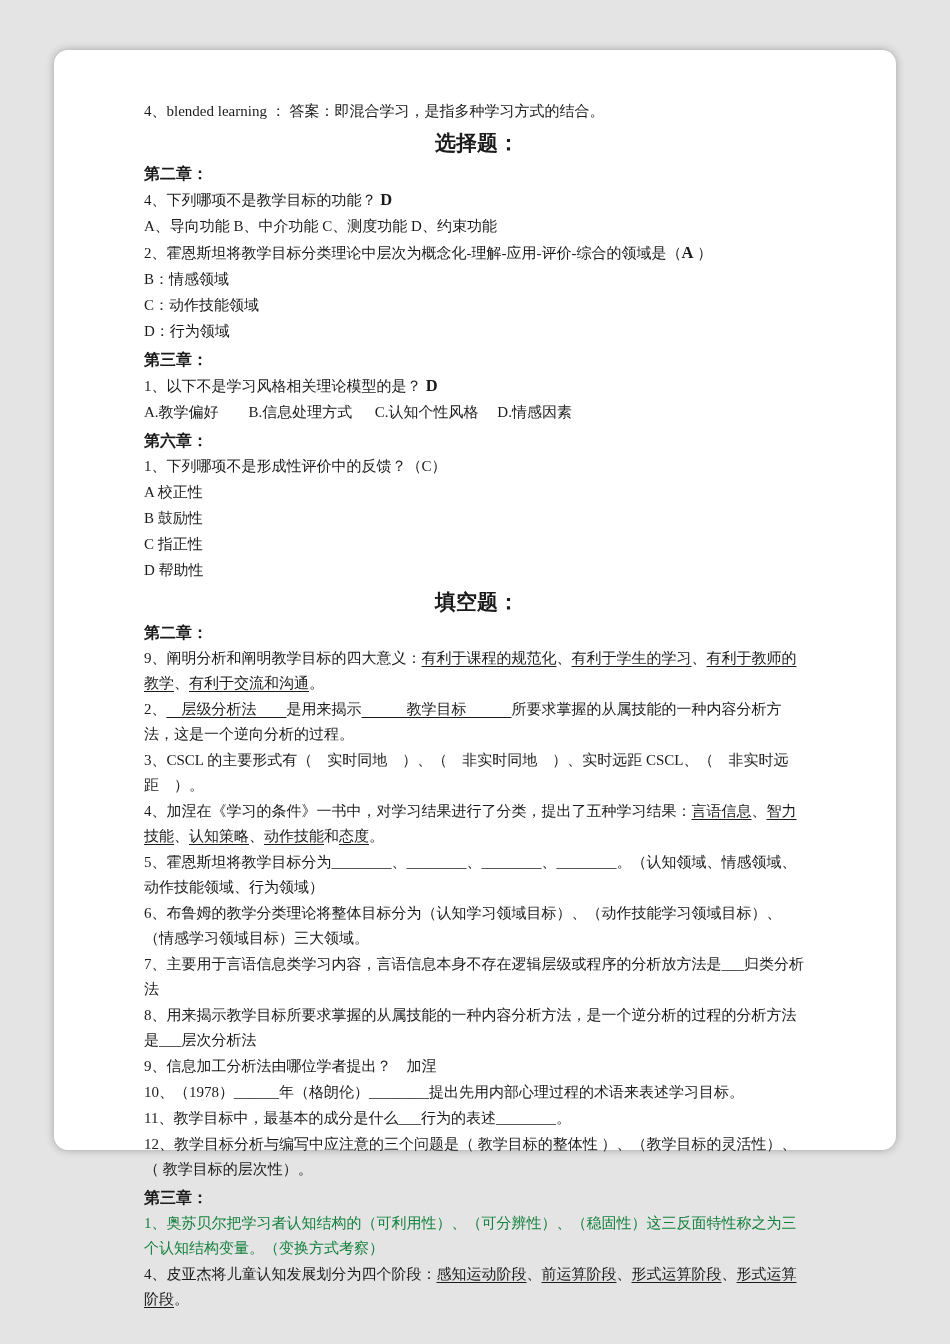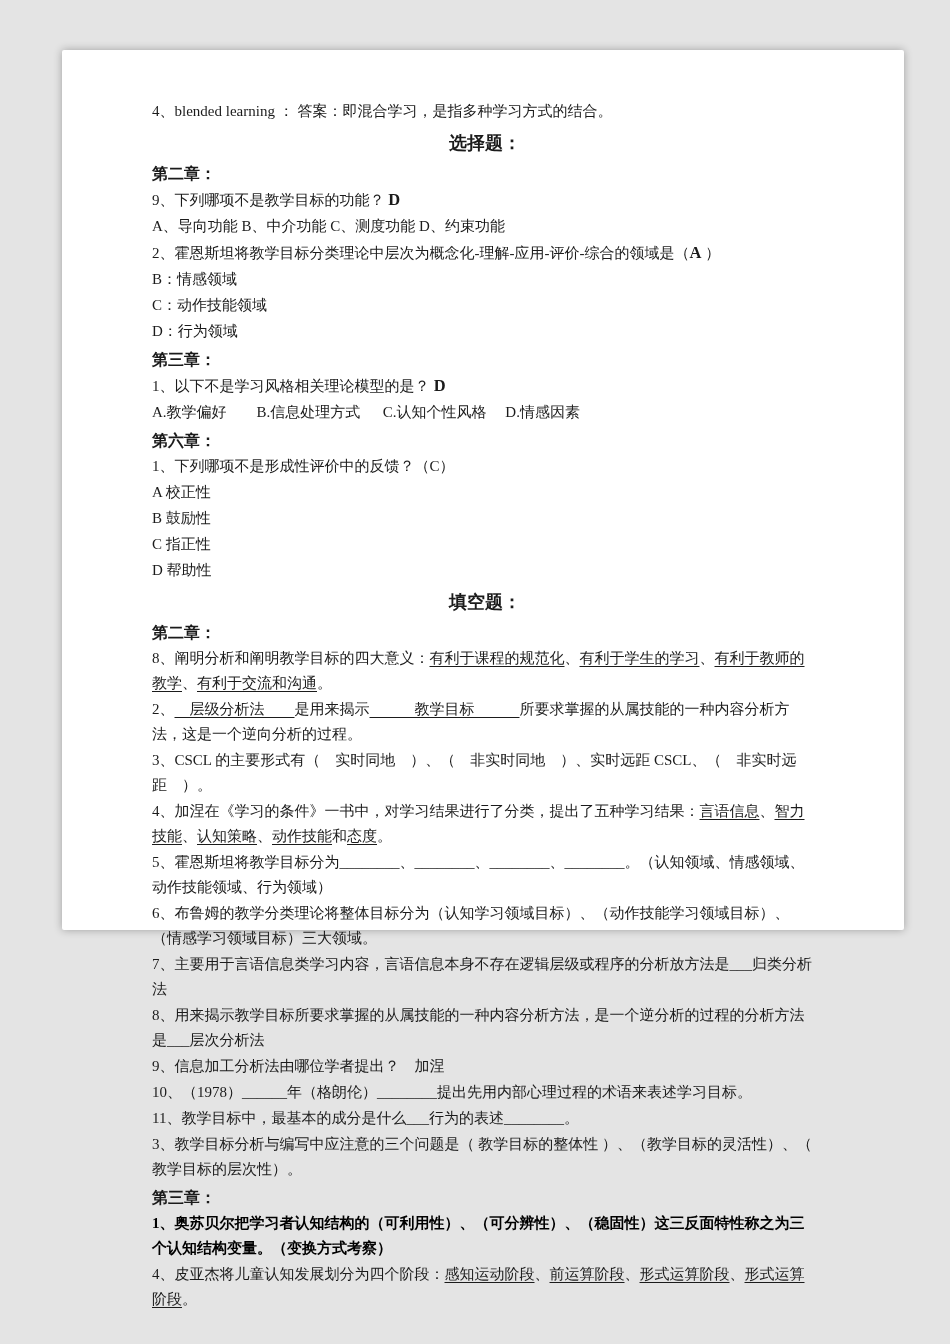--- a/index.html
+++ b/index.html
@@ -13,100 +13,99 @@
     font-family: "Liberation Serif", "DejaVu Serif", serif;
     overflow: hidden;
   }
   .canvas {
     width: 950px;
     height: 1344px;
     position: relative;
   }
   .page {
     position: absolute;
-    left: 62px;
+    left: 54px;
     top: 50px;
     width: 842px;
-    height: 880px;
+    height: 1100px;
     background: #ffffff;
-    border-radius: 2px;
+    border-radius: 14px;
     box-shadow: 0 0 8px rgba(0,0,0,0.30);
     box-sizing: border-box;
     padding: 48px 86px 40px 90px;
     color: #1b1b1b;
   }
   .line {
     font-size: 15px;
     line-height: 25px;
     white-space: pre-wrap;
     margin: 1px 0;
     word-break: break-all;
   }
   .line.heading {
     text-align: center;
     font-weight: bold;
-    font-size: 18px;
+    font-size: 21px;
     line-height: 28px;
     margin: 5px 0 4px 0;
   }
   .line.section {
     font-weight: bold;
     font-size: 16px;
     margin-top: 3px;
   }
   .line.red {
-    color: #000000;
-    font-weight: bold;
+    color: #15803d;
   }
   .seg.bold {
     font-weight: bold;
     font-size: 16.5px;
   }
   .seg.underline {
     text-decoration: underline;
     text-underline-offset: 3px;
     text-align: center;
   }
 </style>
 </head>
 <body>
 
 <div class="canvas">
   <div class="page">
     <div>
         <div class="line normal"><span class="seg">4、blended learning ： 答案：即混合学习，是指多种学习方式的结合。</span></div>
         <div class="line heading"><span class="seg">选择题：</span></div>
         <div class="line section"><span class="seg">第二章：</span></div>
-        <div class="line normal"><span class="seg">9、下列哪项不是教学目标的功能？ </span><span class="seg bold">D</span></div>
+        <div class="line normal"><span class="seg">4、下列哪项不是教学目标的功能？ </span><span class="seg bold">D</span></div>
         <div class="line normal"><span class="seg">A、导向功能 B、中介功能 C、测度功能 D、约束功能</span></div>
         <div class="line normal"><span class="seg">2、霍恩斯坦将教学目标分类理论中层次为概念化-理解-应用-评价-综合的领域是（</span><span class="seg bold">A</span><span class="seg"> ）</span></div>
         <div class="line normal"><span class="seg">B：情感领域</span></div>
         <div class="line normal"><span class="seg">C：动作技能领域</span></div>
         <div class="line normal"><span class="seg">D：行为领域</span></div>
         <div class="line section"><span class="seg">第三章：</span></div>
         <div class="line normal"><span class="seg">1、以下不是学习风格相关理论模型的是？</span><span class="seg bold"> D</span></div>
         <div class="line normal"><span class="seg">A.教学偏好        B.信息处理方式      C.认知个性风格     D.情感因素</span></div>
         <div class="line section"><span class="seg">第六章：</span></div>
         <div class="line normal"><span class="seg">1、下列哪项不是形成性评价中的反馈？（C）</span></div>
         <div class="line normal"><span class="seg">A 校正性</span></div>
         <div class="line normal"><span class="seg">B 鼓励性</span></div>
         <div class="line normal"><span class="seg">C 指正性</span></div>
         <div class="line normal"><span class="seg">D 帮助性</span></div>
         <div class="line heading"><span class="seg">填空题：</span></div>
         <div class="line section"><span class="seg">第二章：</span></div>
-        <div class="line normal"><span class="seg">8、阐明分析和阐明教学目标的四大意义：</span><span class="seg underline">有利于课程的规范化</span><span class="seg">、</span><span class="seg underline">有利于学生的学习</span><span class="seg">、</span><span class="seg underline">有利于教师的教学</span><span class="seg">、</span><span class="seg underline">有利于交流和沟通</span><span class="seg">。</span></div>
+        <div class="line normal"><span class="seg">9、阐明分析和阐明教学目标的四大意义：</span><span class="seg underline">有利于课程的规范化</span><span class="seg">、</span><span class="seg underline">有利于学生的学习</span><span class="seg">、</span><span class="seg underline">有利于教师的教学</span><span class="seg">、</span><span class="seg underline">有利于交流和沟通</span><span class="seg">。</span></div>
         <div class="line normal"><span class="seg">2、</span><span class="seg underline">　层级分析法　　</span><span class="seg">是用来揭示</span><span class="seg underline">　　　教学目标　　　</span><span class="seg">所要求掌握的从属技能的一种内容分析方法，这是一个逆向分析的过程。</span></div>
         <div class="line normal"><span class="seg">3、CSCL 的主要形式有（　实时同地　）、（　非实时同地　）、实时远距 CSCL、（　非实时远距　）。</span></div>
         <div class="line normal"><span class="seg">4、加涅在《学习的条件》一书中，对学习结果进行了分类，提出了五种学习结果：</span><span class="seg underline">言语信息</span><span class="seg">、</span><span class="seg underline">智力技能</span><span class="seg">、</span><span class="seg underline">认知策略</span><span class="seg">、</span><span class="seg underline">动作技能</span><span class="seg">和</span><span class="seg underline">态度</span><span class="seg">。</span></div>
         <div class="line normal"><span class="seg">5、霍恩斯坦将教学目标分为________、________、________、________。（认知领域、情感领域、动作技能领域、行为领域）</span></div>
         <div class="line normal"><span class="seg">6、布鲁姆的教学分类理论将整体目标分为（认知学习领域目标）、（动作技能学习领域目标）、（情感学习领域目标）三大领域。</span></div>
         <div class="line normal"><span class="seg">7、主要用于言语信息类学习内容，言语信息本身不存在逻辑层级或程序的分析放方法是___归类分析法</span></div>
         <div class="line normal"><span class="seg">8、用来揭示教学目标所要求掌握的从属技能的一种内容分析方法，是一个逆分析的过程的分析方法是___层次分析法</span></div>
         <div class="line normal"><span class="seg">9、信息加工分析法由哪位学者提出？　加涅</span></div>
         <div class="line normal"><span class="seg">10、（1978）______年（格朗伦）________提出先用内部心理过程的术语来表述学习目标。</span></div>
         <div class="line normal"><span class="seg">11、教学目标中，最基本的成分是什么___行为的表述________。</span></div>
-        <div class="line normal"><span class="seg">3、教学目标分析与编写中应注意的三个问题是（ 教学目标的整体性 ）、（教学目标的灵活性）、（ 教学目标的层次性）。</span></div>
+        <div class="line normal"><span class="seg">12、教学目标分析与编写中应注意的三个问题是（ 教学目标的整体性 ）、（教学目标的灵活性）、（ 教学目标的层次性）。</span></div>
         <div class="line section"><span class="seg">第三章：</span></div>
         <div class="line red"><span class="seg">1、奥苏贝尔把学习者认知结构的（可利用性）、（可分辨性）、（稳固性）这三反面特性称之为三个认知结构变量。（变换方式考察）</span></div>
         <div class="line normal"><span class="seg">4、皮亚杰将儿童认知发展划分为四个阶段：</span><span class="seg underline">感知运动阶段</span><span class="seg">、</span><span class="seg underline">前运算阶段</span><span class="seg">、</span><span class="seg underline">形式运算阶段</span><span class="seg">、</span><span class="seg underline">形式运算阶段</span><span class="seg">。</span></div>
       </div>
   </div>
 </div>
 
 </body></html>

